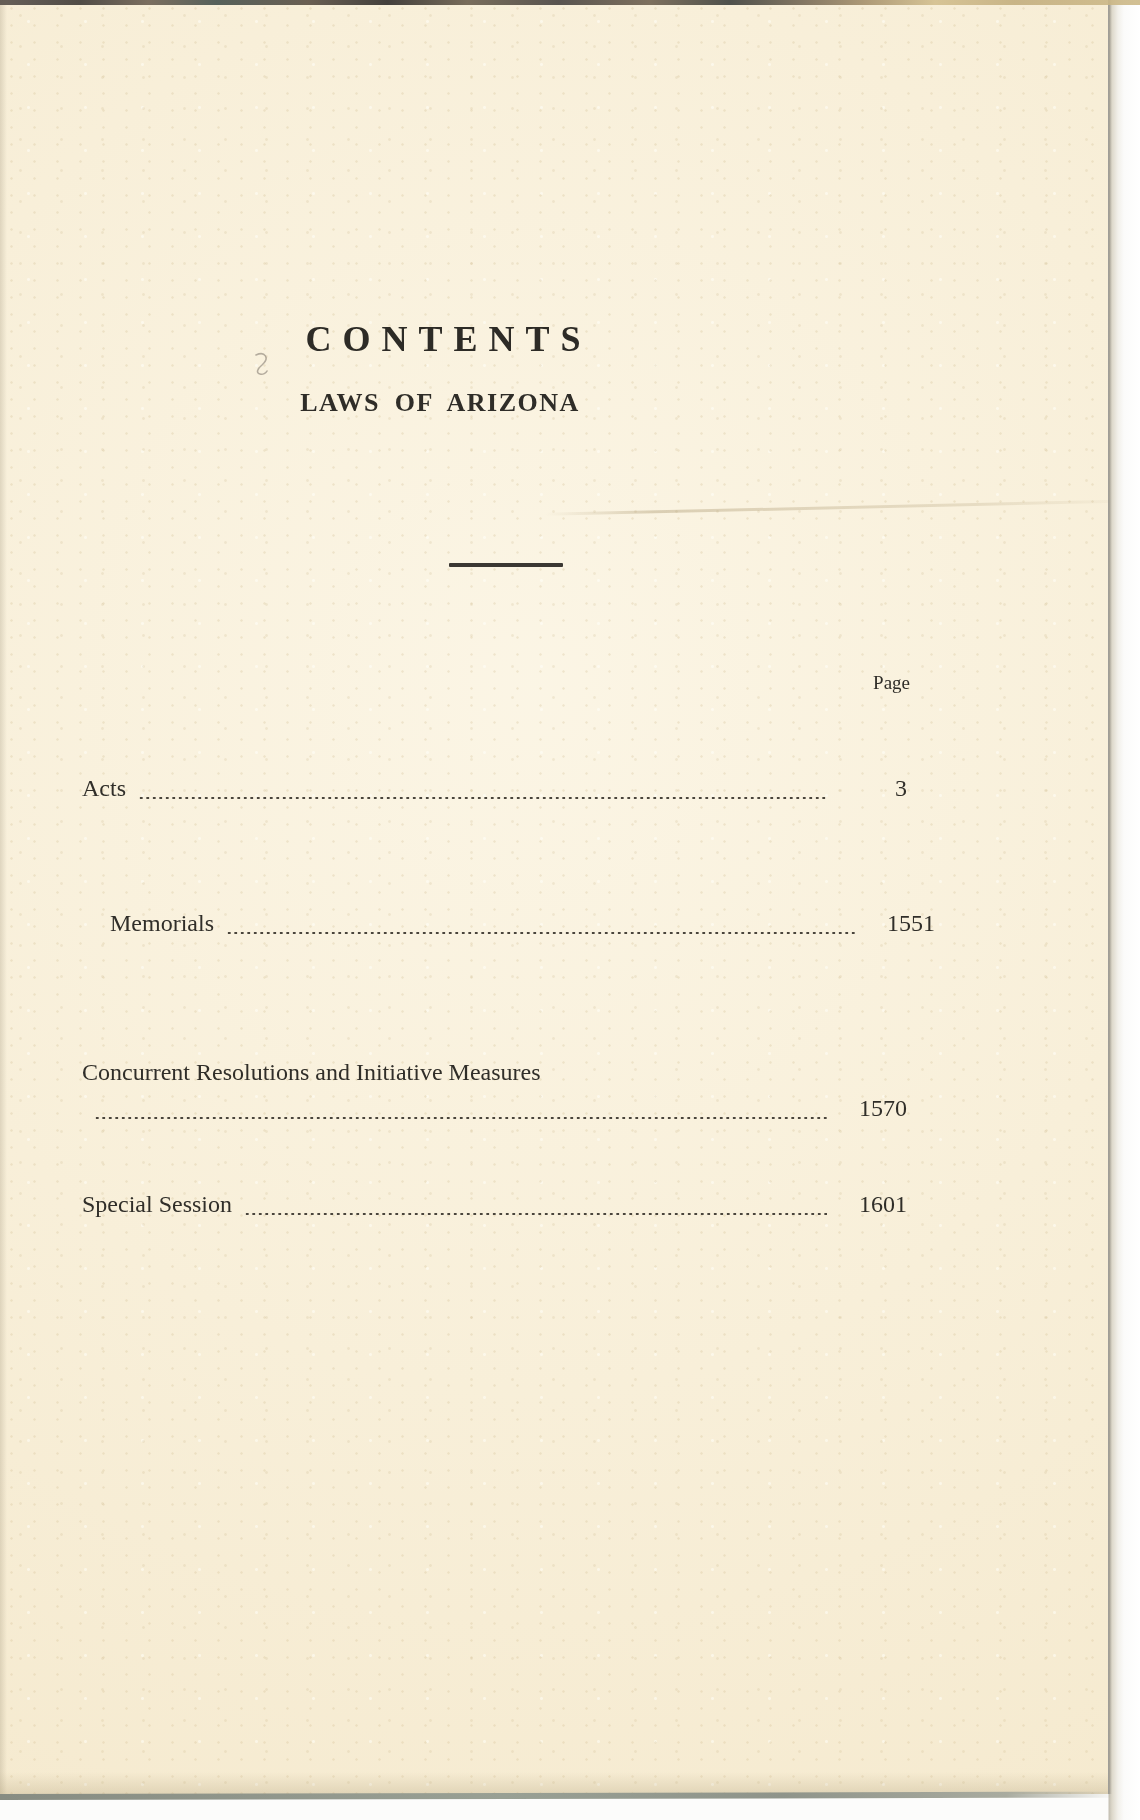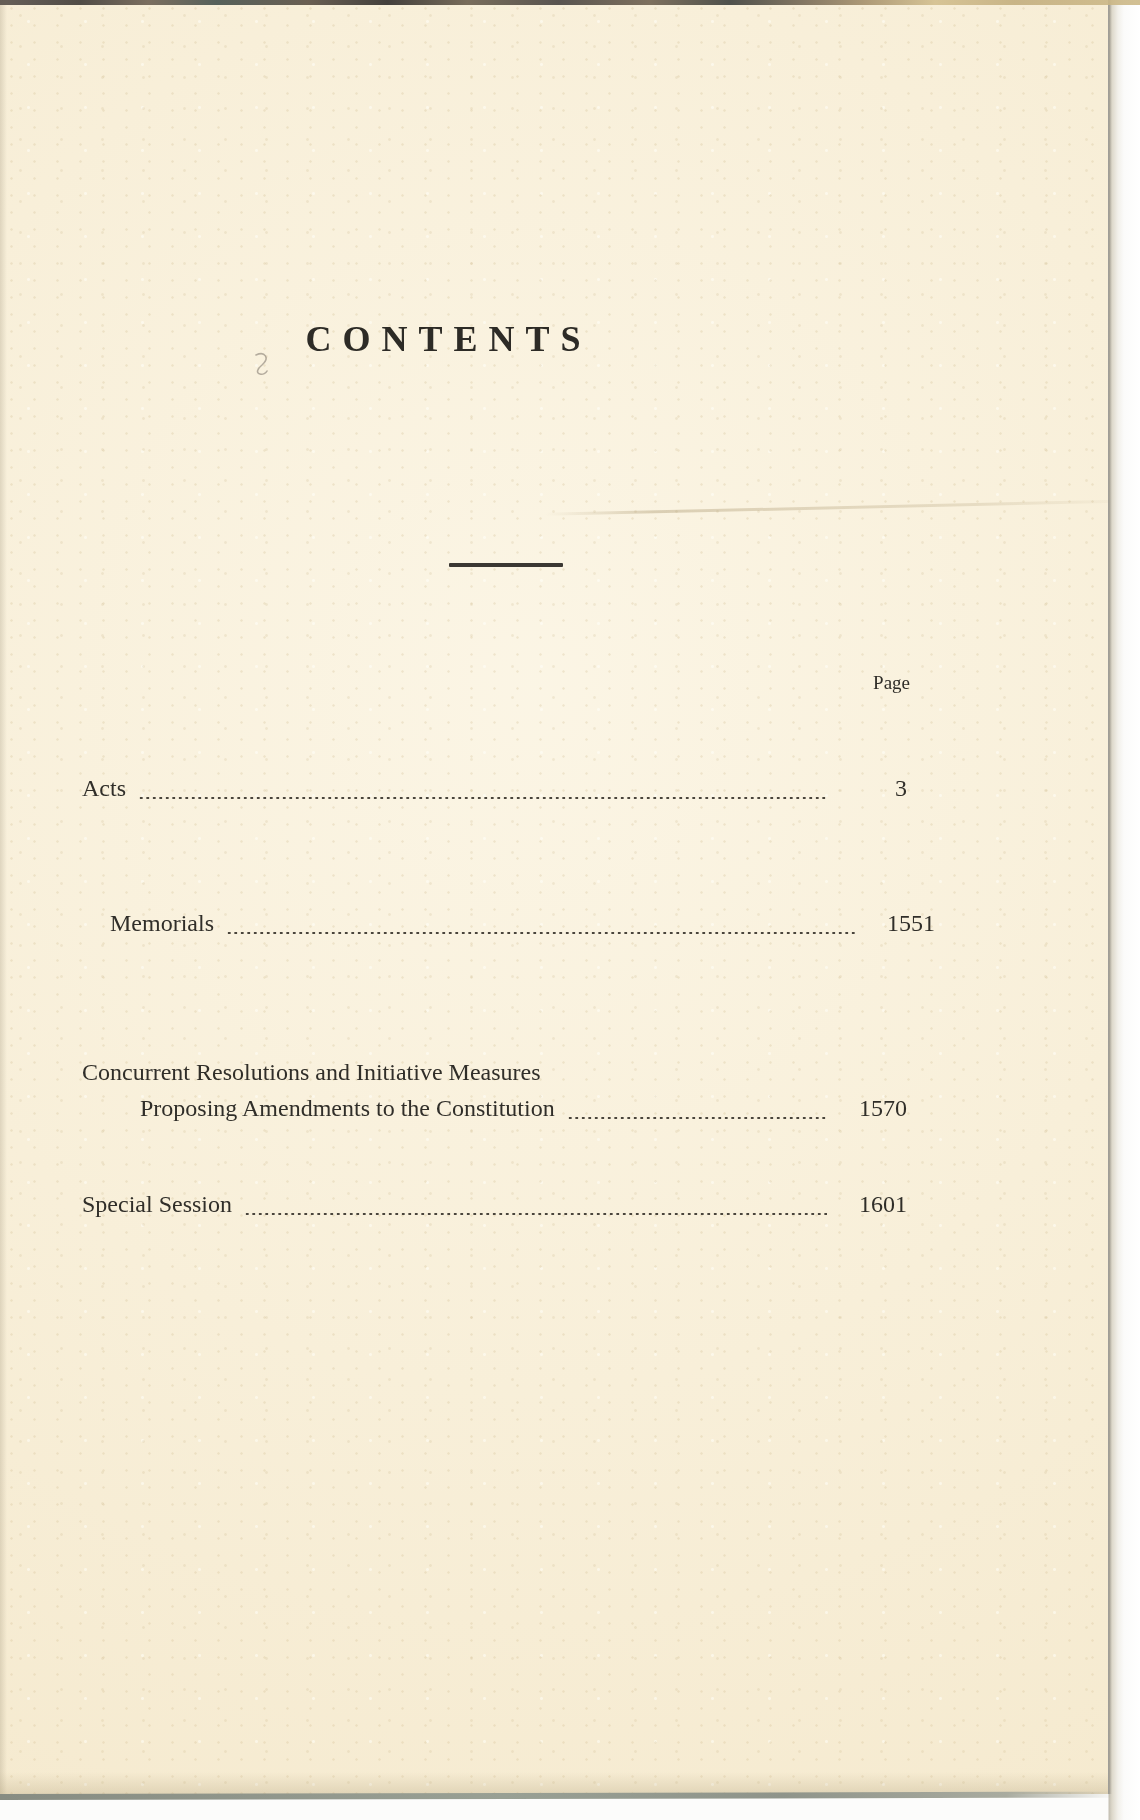--- a/index.html
+++ b/index.html
@@ -143,20 +143,21 @@
 </style>
 </head>
 <body>
 
 <div class="scan">
 
   <div class="paper">
 
     <h1 class="title">CONTENTS</h1>
 
+    <h2 class="subtitle">LAWS OF ARIZONA</h2>
 
     <div class="rule"></div>
 
     <div class="page-col-label">Page</div>
 
     <div class="toc">
 
       <div class="toc-row row-acts">
         <span class="toc-label">Acts</span>
         <span class="dot-leader"></span>
@@ -168,21 +169,20 @@
         <span class="dot-leader"></span>
         <span class="toc-page-num">1551</span>
       </div>
 
 
       <div class="toc-row row-concurrent">
         <div class="toc-line">
           <span class="toc-label">Concurrent Resolutions and Initiative Measures</span>
         </div>
         <div class="toc-line">
-          <span class="toc-label indent">Proposing Amendments to the Constitution</span>
           <span class="dot-leader"></span>
           <span class="toc-page-num">1570</span>
         </div>
       </div>
 
       <div class="toc-row row-special">
         <span class="toc-label">Special Session</span>
         <span class="dot-leader"></span>
         <span class="toc-page-num">1601</span>
       </div>

